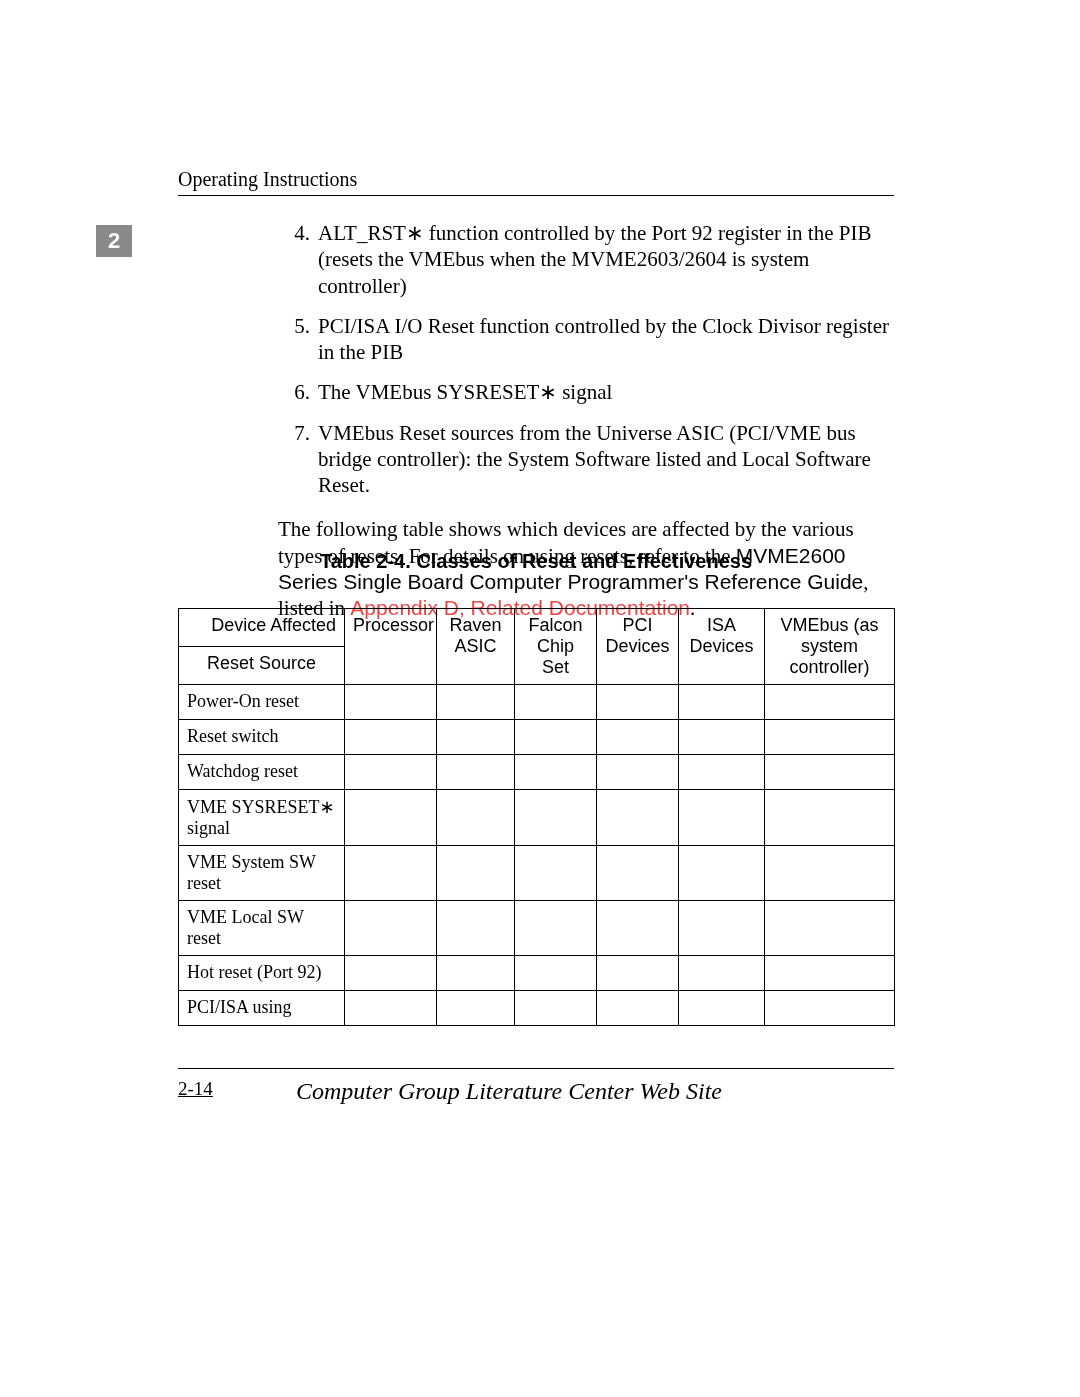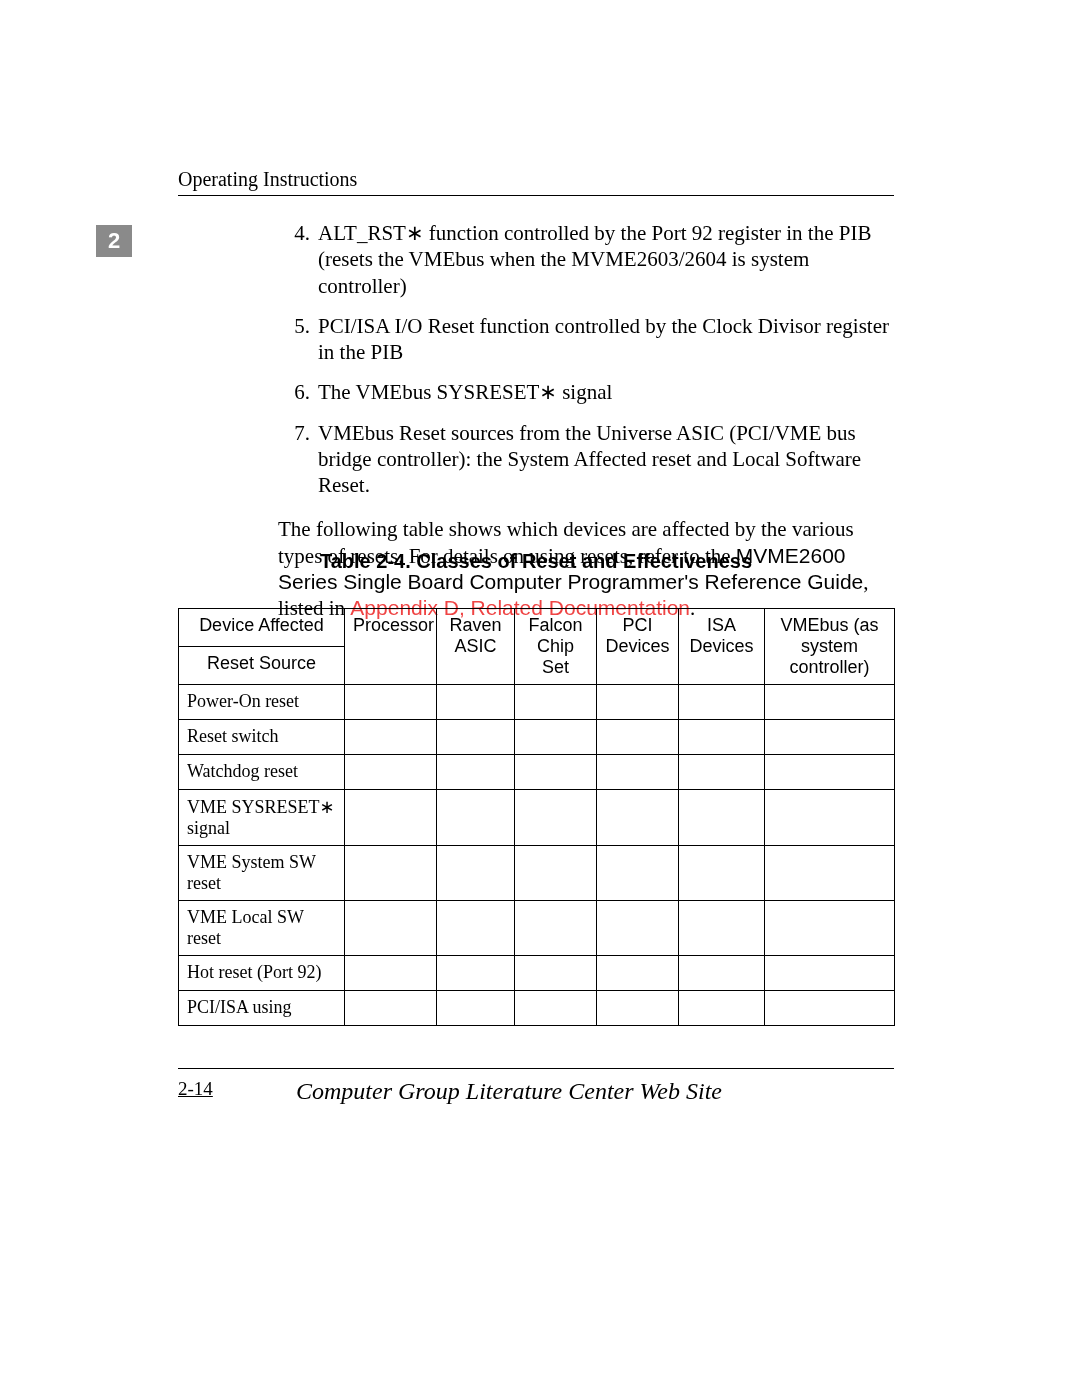--- a/index.html
+++ b/index.html
@@ -110,21 +110,21 @@
     padding: 6px 8px;
     vertical-align: top;
   }
   .reset-table th {
     font-weight: normal;
     font-family: Arial, Helvetica, sans-serif;
     text-align: center;
     font-size: 18px;
   }
   .reset-table thead tr:first-child th:first-child {
-    text-align: center;
+    text-align: right;
     border-bottom: 1px solid #000;
   }
   .reset-table thead tr:nth-child(2) th:first-child {
     text-align: center;
   }
   .reset-table tbody td:first-child {
     font-family: "Times New Roman", Times, serif;
     margin-top: 28px;
   }
   .reset-table tbody td { height: 22px; }
@@ -169,21 +169,21 @@
       <li>
         <span class="ol-num">5.</span>
         <span class="ol-text">PCI/ISA I/O Reset function controlled by the Clock Divisor register in the PIB</span>
       </li>
       <li>
         <span class="ol-num">6.</span>
         <span class="ol-text">The VMEbus SYSRESET∗ signal</span>
       </li>
       <li>
         <span class="ol-num">7.</span>
-        <span class="ol-text">VMEbus Reset sources from the Universe ASIC (PCI/VME bus bridge controller): the System Affected reset and Local Software Reset.</span>
+        <span class="ol-text">VMEbus Reset sources from the Universe ASIC (PCI/VME bus bridge controller): the System Software listed and Local Software Reset.</span>
       </li>
     </ol>
 
     <p class="para">
       <span>The following table shows which devices are affected by the various types of resets. For details on using resets, refer to the </span><span class="helv">MVME2600 Series Single Board Computer Programmer's Reference Guide</span><span>, listed in </span><span class="helv link-blue">Appendix D, Related Documentation</span><span>.</span>
     </p>
   </div>
 
   <div class="table-caption">Table 2-4.  Classes of Reset and Effectiveness</div>
 

